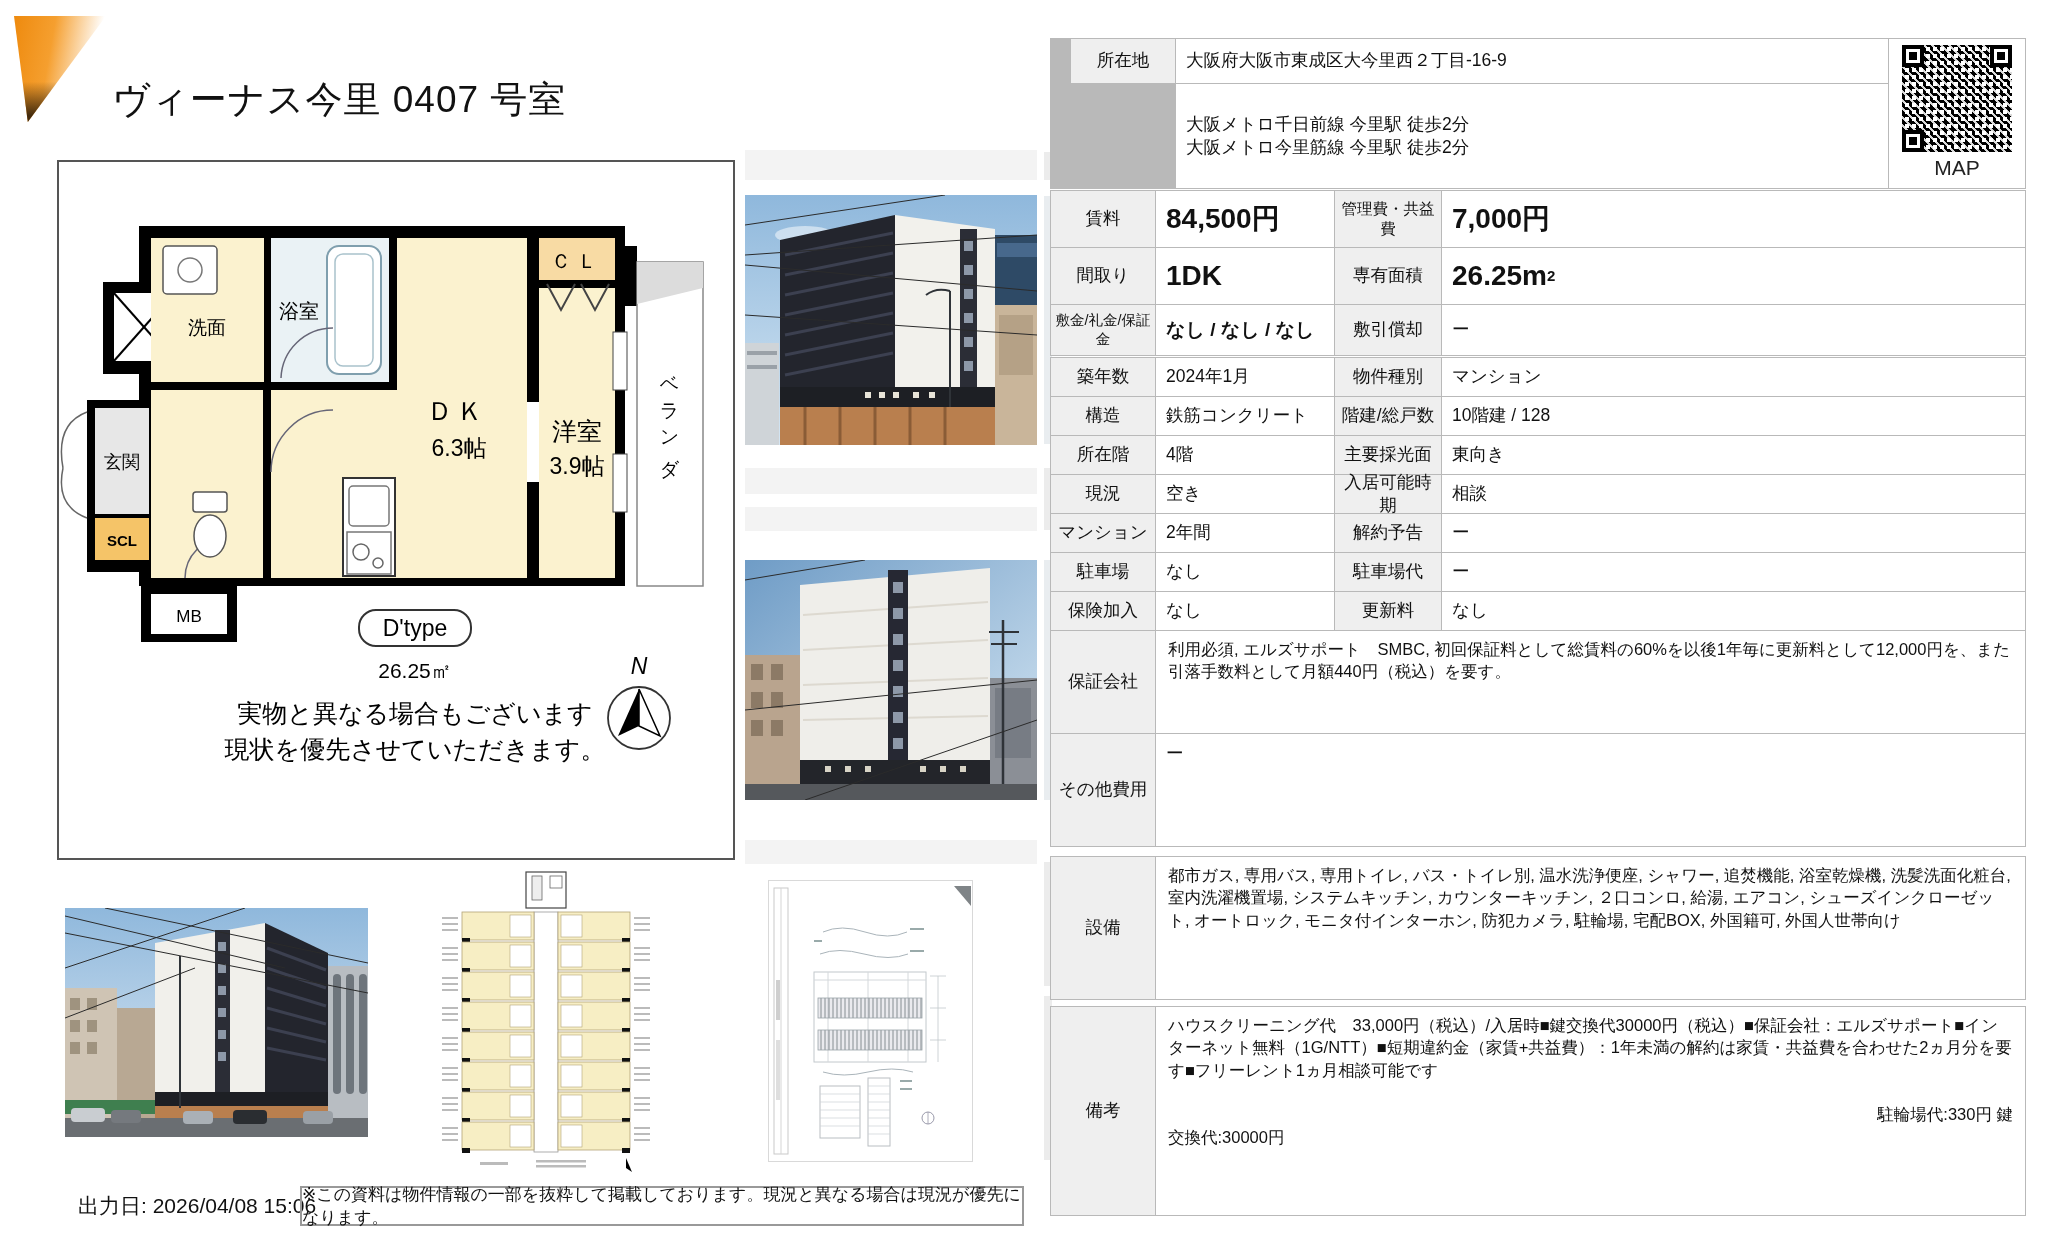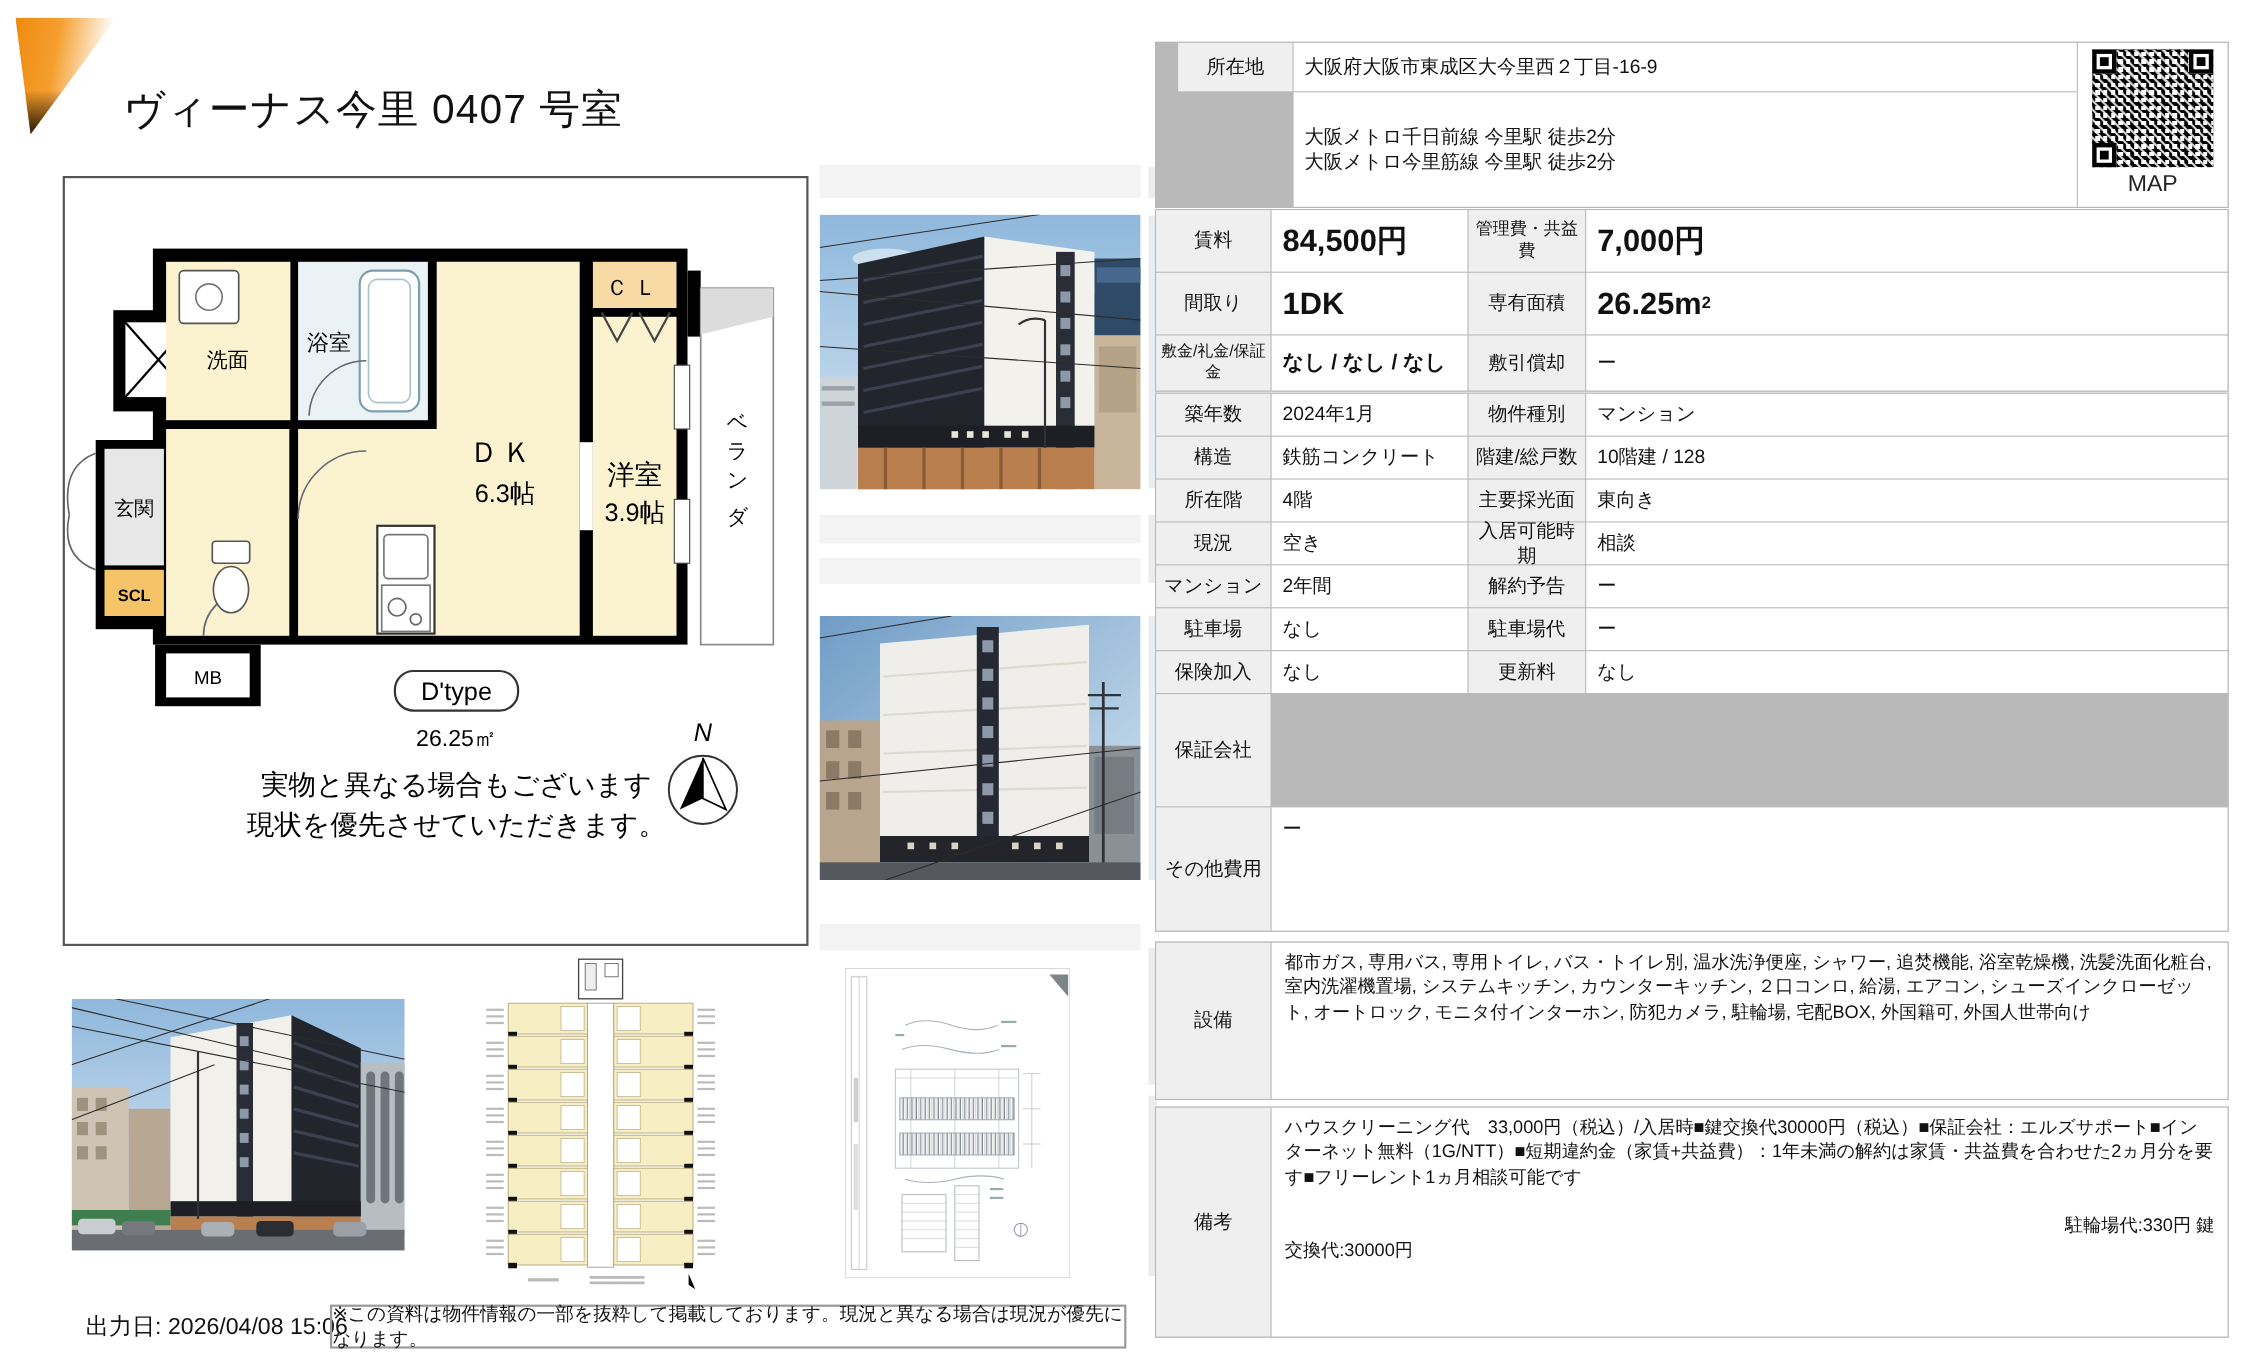--- a/index.html
+++ b/index.html
@@ -350,20 +350,21 @@
     <div class="cell">なし</div>
     <div class="cell lab">駐車場代</div>
     <div class="cell">ー</div>
 
     <div class="cell lab">保険加入</div>
     <div class="cell">なし</div>
     <div class="cell lab">更新料</div>
     <div class="cell">なし</div>
 
     <div class="cell lab" style="grid-column:1;">保証会社</div>
+    <div class="cell longtext" style="grid-column:2/5;">利用必須, エルズサポート　SMBC, 初回保証料として総賃料の60%を以後1年毎に更新料として12,000円を、また引落手数料として月額440円（税込）を要す。</div>
 
     <div class="cell lab" style="grid-column:1;">その他費用</div>
     <div class="cell topleft" style="grid-column:2/5;">ー</div>
   </div>
 
   <div class="sec sec4">
     <div class="cell lab">設備</div>
     <div class="cell longtext">都市ガス, 専用バス, 専用トイレ, バス・トイレ別, 温水洗浄便座, シャワー, 追焚機能, 浴室乾燥機, 洗髪洗面化粧台, 室内洗濯機置場, システムキッチン, カウンターキッチン, ２口コンロ, 給湯, エアコン, シューズインクローゼット, オートロック, モニタ付インターホン, 防犯カメラ, 駐輪場, 宅配BOX, 外国籍可, 外国人世帯向け</div>
   </div>
 

